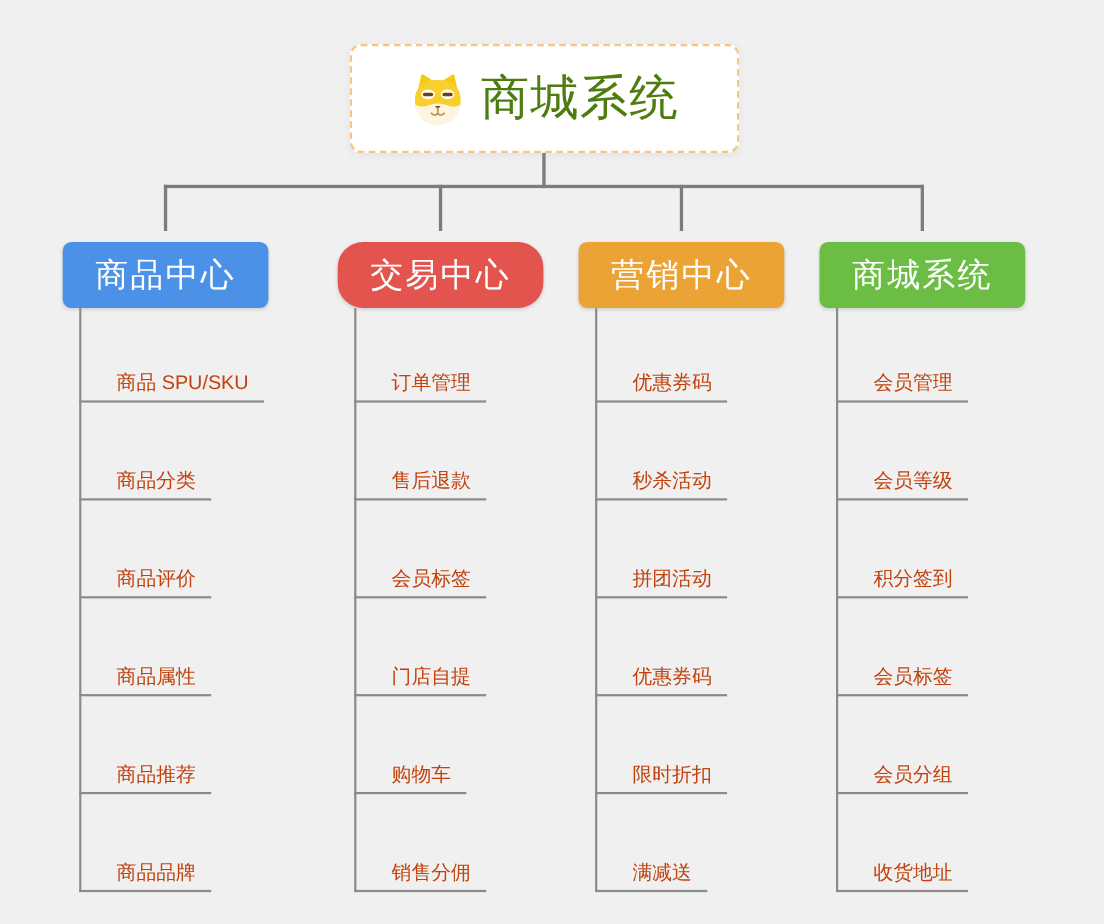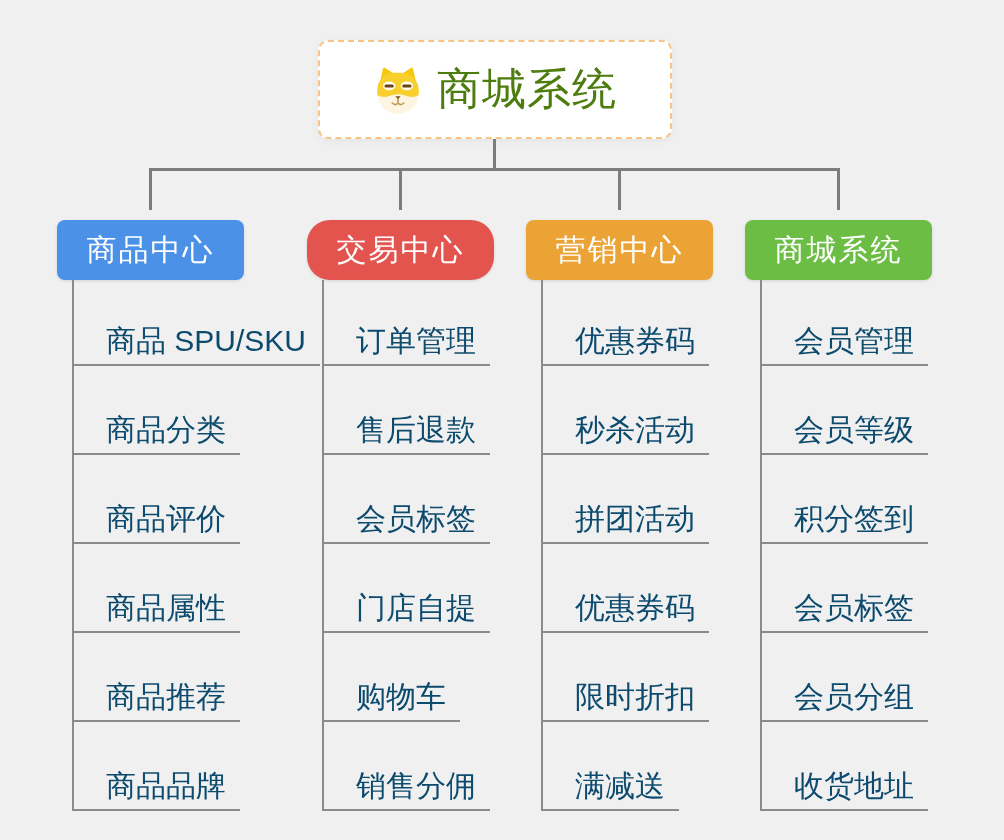--- a/index.html
+++ b/index.html
@@ -32,21 +32,21 @@
   .branch-node {
     width:187px; height:60px; border-radius:8px; box-sizing:border-box;
     display:flex; align-items:center; justify-content:center;
     color:#ffffff; font-size:30px; letter-spacing:2px; white-space:nowrap;
     box-shadow:0 1px 3px rgba(0,0,0,0.12);
   }
   .trunk { position:absolute; left:15px; top:60px; width:2px; height:531px; background:#8b8b8b; }
   .items { position:absolute; left:15px; top:57px; }
   .item  { height:89px; display:flex; align-items:flex-end; }
   .item-label {
-    display:inline-block; font-size:30px; color:#0c4a6e; line-height:1.25;
+    display:inline-block; font-size:18px; color:#c2410c; line-height:1.25;
     padding:0 14px 5px 34px; border-bottom:2px solid #8b8b8b; white-space:nowrap;
   }
 </style>
 </head>
 <body>
 
 <div class="canvas">
 
   <div class="root-node">
     <span style="display:flex;">

